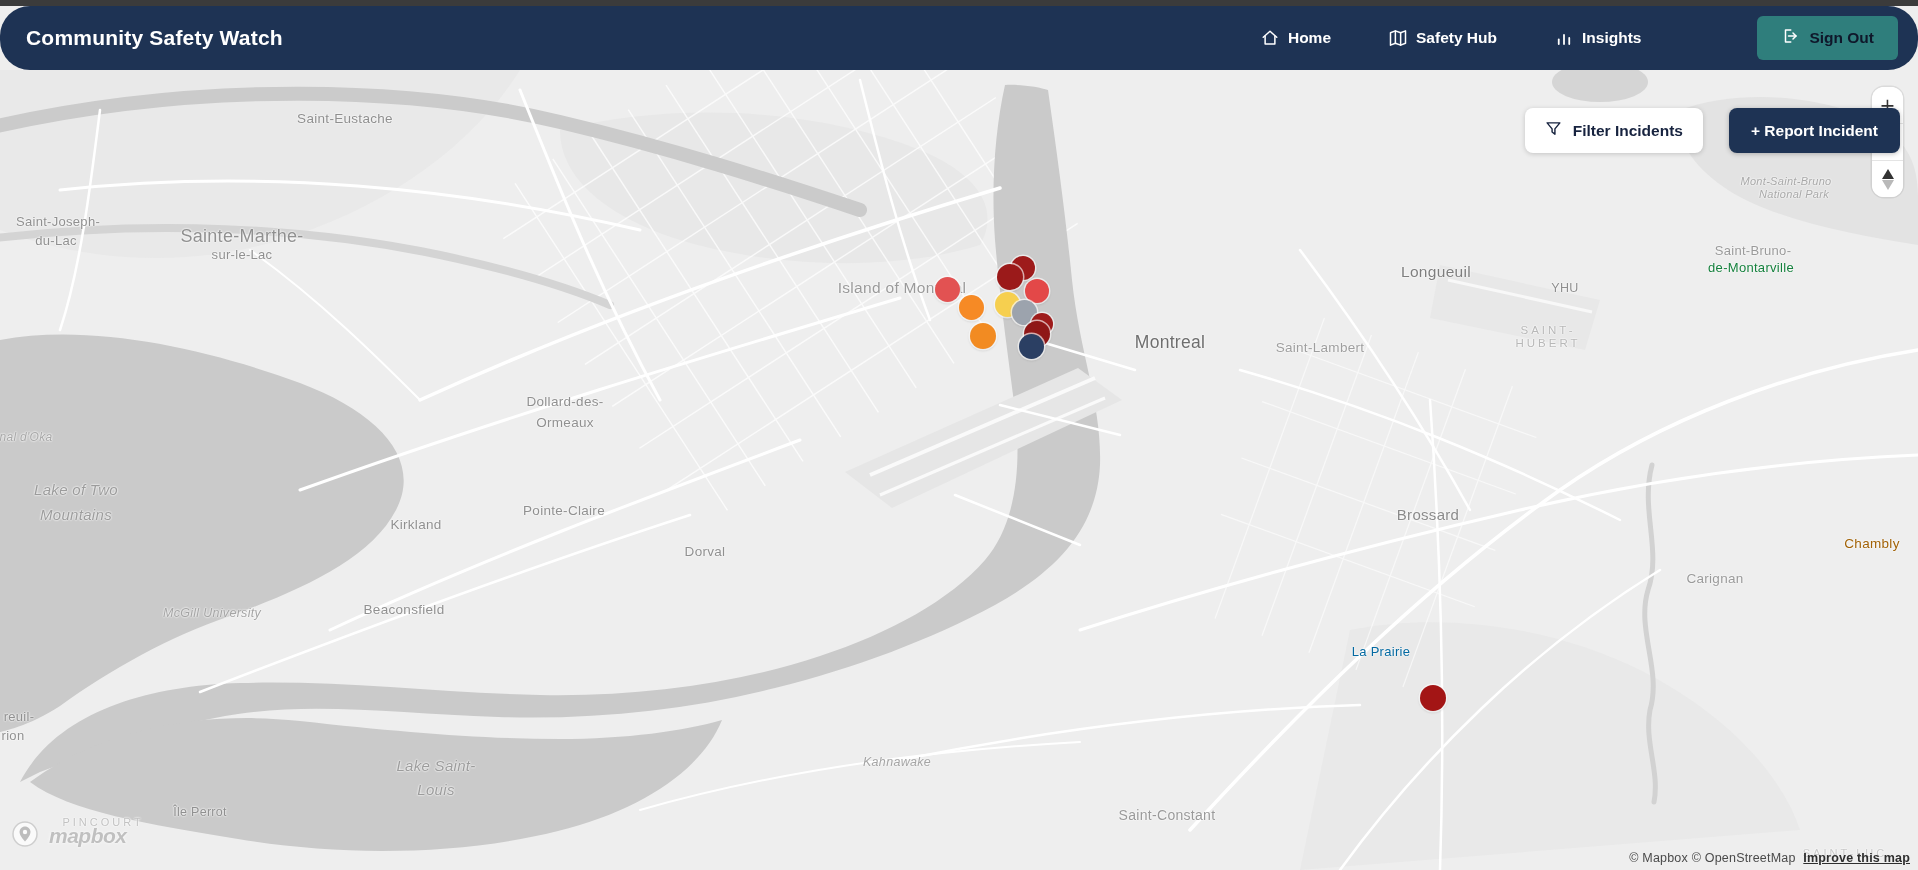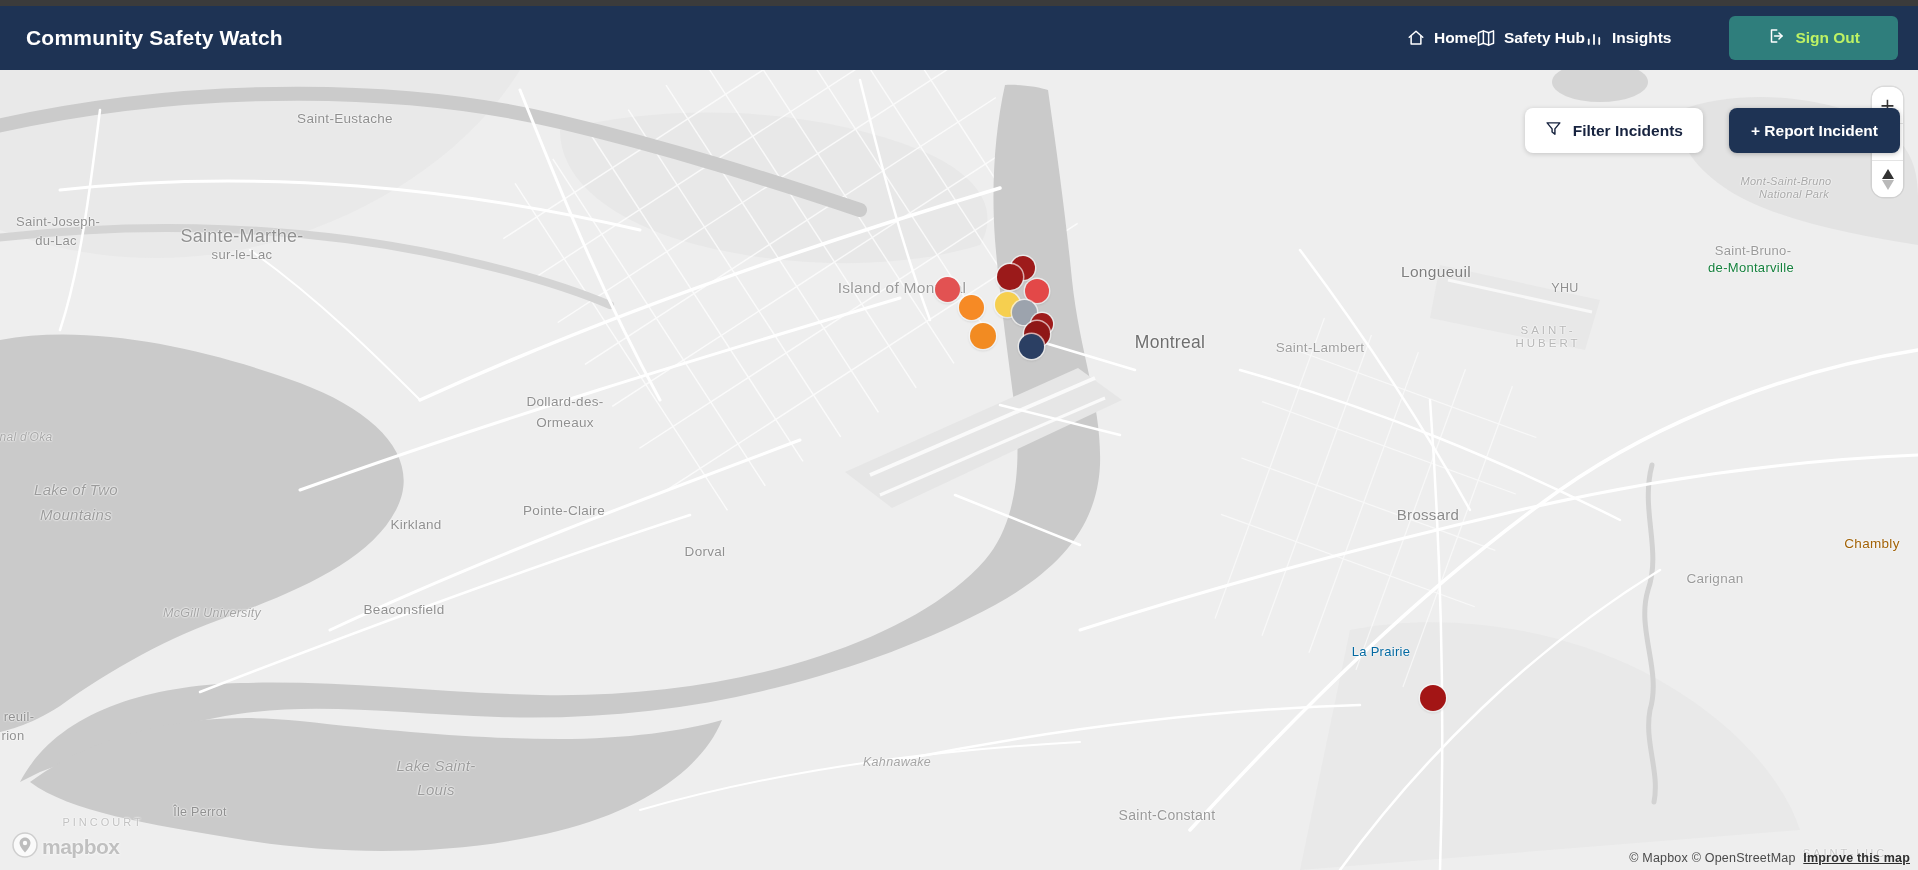--- a/index.html
+++ b/index.html
@@ -3,32 +3,32 @@
 <meta charset="utf-8">
 <style>
   * { box-sizing: border-box; margin: 0; padding: 0; }
   html,body { width:1918px; height:870px; overflow:hidden; }
   body { font-family: "Liberation Sans", sans-serif; background:#eeeeee; }
 
   
   .top-strip { height:6px; background:#3b3b3b; }
   header.app-header {
     height:64px; background:#1e3354; display:flex; align-items:center;
-    padding:0 20px 0 26px; color:#ffffff;
+    padding:0 20px 0 26px; color:#ffffff;border-radius:30px;
   }
   .app-title { font-size:21px; font-weight:bold; letter-spacing:.2px; }
-  nav.main-nav { margin-left:auto; display:flex; align-items:center; }
+  nav.main-nav { margin-left:auto; display:flex; align-items:center; gap:58px; }
   .nav-item {
     display:flex; align-items:center; gap:9px; color:#ffffff;
     font-size:15.5px; font-weight:600; cursor:pointer; text-decoration:none;
   }
   .nav-item svg { display:block; }
   .signout-btn {
-    display:flex; align-items:center; gap:10px; background:#2f7e7c; color:#bef264;
-    border:none; border-radius:6px; padding:11px 38px; font-size:15.5px;
+    display:flex; align-items:center; gap:10px; background:#2f7e7c; color:#0f172a;
+    border:none; border-radius:6px; padding:11px 24px; font-size:15.5px;
     font-weight:bold; font-family:inherit; cursor:pointer; margin-left:58px;
   }
 
   
   .map-wrap { position:relative; width:1918px; height:800px; background:#eeeeee; overflow:hidden;padding-left:23px; }
   .basemap { position:absolute; inset:0; }
 
   .map-label {
     position:absolute; transform:translate(-50%,-50%); white-space:pre;
     font-family:"Liberation Sans", sans-serif; letter-spacing:.3px;
@@ -73,22 +73,22 @@
   .needle-down { width:0; height:0; border-left:6px solid transparent; border-right:6px solid transparent; border-top:10px solid #b9b9b9; }
 
   
   .attribution {
     position:absolute; bottom:5px; right:8px; font-size:12.5px; color:#4a4a4a;
     z-index:25; letter-spacing:.2px;
   }
   .attribution a { color:#4a4a4a; text-decoration:none; cursor:pointer; }
   .attribution .improve { font-weight:bold; color:#2e2e2e; margin-left:4px;text-decoration:underline; }
   .mapbox-logo {
-    position:absolute; left:12px; bottom:8px; display:flex; align-items:center; gap:4px;
-    z-index:25; cursor:pointer; opacity:.85;
+    position:absolute; left:12px; bottom:19px; display:flex; align-items:center; gap:11px;
+    z-index:25; cursor:pointer; opacity:.85;font-style:italic;
   }
   .mapbox-word {
     font-size:21px; font-weight:bold; letter-spacing:-.5px; color:#b9b9b9;
     text-shadow:0 0 1px #fff, 0 0 3px #fff;
   }
 </style>
 </head>
 <body>
 
 <div class="top-strip"></div>

